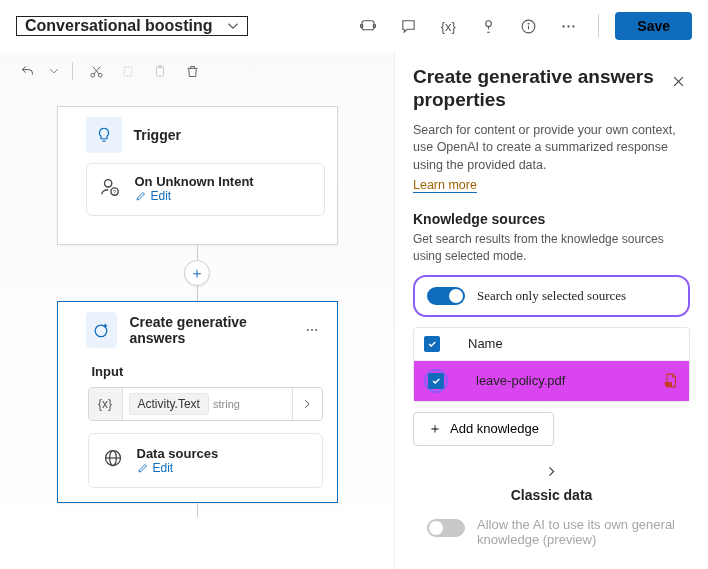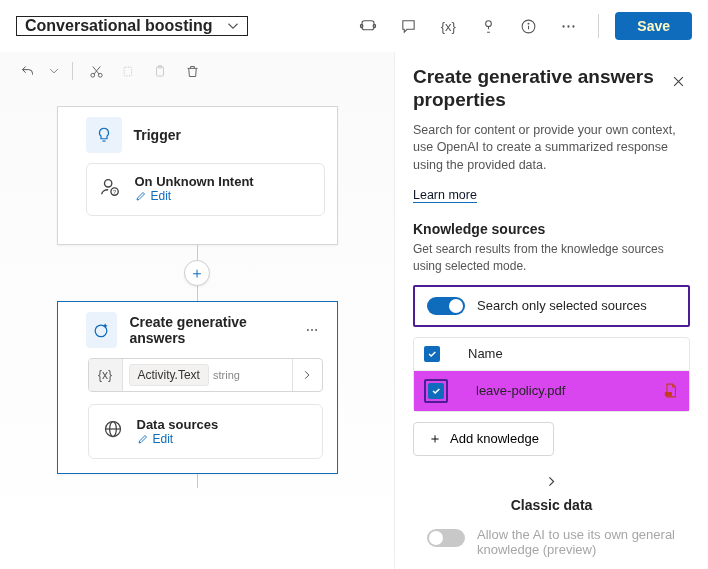--- a/index.html
+++ b/index.html
@@ -32,21 +32,21 @@
   .title-text { font-weight: 700; font-size: 16px; }
   .topbar .spacer { flex: 1; }
   .top-icon {
     width: 28px; height: 28px;
     display: flex; align-items: center; justify-content: center;
     color: #424242; cursor: pointer;
     border-radius: 4px;
   }
   .top-divider { width: 1px; height: 24px; background: #d1d1d1; margin: 0 4px;}
   .save-btn {
-    background: #0f6cbd; color: #fef9c3; border: none;
+    background: #0f6cbd; color: #000000; border: none;
     padding: 6px 22px; border-radius: 4px;
     font-size: 14px; font-weight: 600; cursor: pointer;
   }
 
   
   .workspace { display: flex; height: calc(100% - 52px); }
   .canvas-side {
     width: 395px;
     background: linear-gradient(#fafafa,#fff);
     position: relative;
@@ -143,25 +143,25 @@
   .panel {
     flex:1; padding:14px 18px 14px 18px; overflow-y:auto;
     position:relative;
   }
   .panel-close {
     position:absolute; top:18px; right:18px;
     cursor:pointer; color:#424242; padding:4px;
   }
   .panel-title { font-size:19px; font-weight:700; line-height:1.2; padding-right:30px;}
   .panel-desc { font-size:12.5px; color:#555; margin-top:10px; line-height:1.4;}
-  .learn-more { color:#0f172a; font-size:12.5px; margin-top:14px; display:inline-block; cursor:pointer; border-bottom: 1px solid #0f6cbd;}
+  .learn-more { color:#a16207; font-size:12.5px; margin-top:4px; display:inline-block; cursor:pointer; border-bottom: 1px solid #0f6cbd;}
   .ks-heading { font-weight:700; font-size:14px; margin-top:18px;}
   .ks-desc { font-size:12px; color:#555; margin-top:4px; line-height: 1.4;}
 
-  .red-box { border:2px solid #4c1d95; border-radius:2px; }
+  .red-box { border:2px solid #8b5cf6; border-radius:13px;font-family:Liberation Serif, serif; }
 
   .toggle-row {
     margin-top:10px; padding:10px 12px;
     display:flex; align-items:center; gap:12px;
   }
   .toggle {
     width:38px; height:18px; border-radius:10px;
     background:#0f6cbd; position:relative; cursor:pointer;
   }
   .toggle::after {
@@ -355,20 +355,21 @@
           <span class="card-title">Create generative answers</span>
           <span class="card-menu">
             <svg width="14" height="14" viewBox="0 0 24 24" fill="#555">
                 <circle cx="5" cy="12" r="1.6"></circle>
                 <circle cx="12" cy="12" r="1.6"></circle>
                 <circle cx="19" cy="12" r="1.6"></circle>
               </svg>
           </span>
         </div>
         <div style="padding:0 14px 14px 14px;">
+          <div class="section-label">Input</div>
           <div class="input-row">
             <div class="fx-box">{x}</div>
             <div class="chip-area">
               <span class="chip-main">Activity.Text</span>
               <span class="chip-type">string</span>
             </div>
             <div class="chevron-box">
               <svg width="10" height="10" viewBox="0 0 16 16">
                   <path d="M5 2l6 6-6 6" fill="none" stroke="#555" stroke-width="1.6"></path>
                 </svg>

